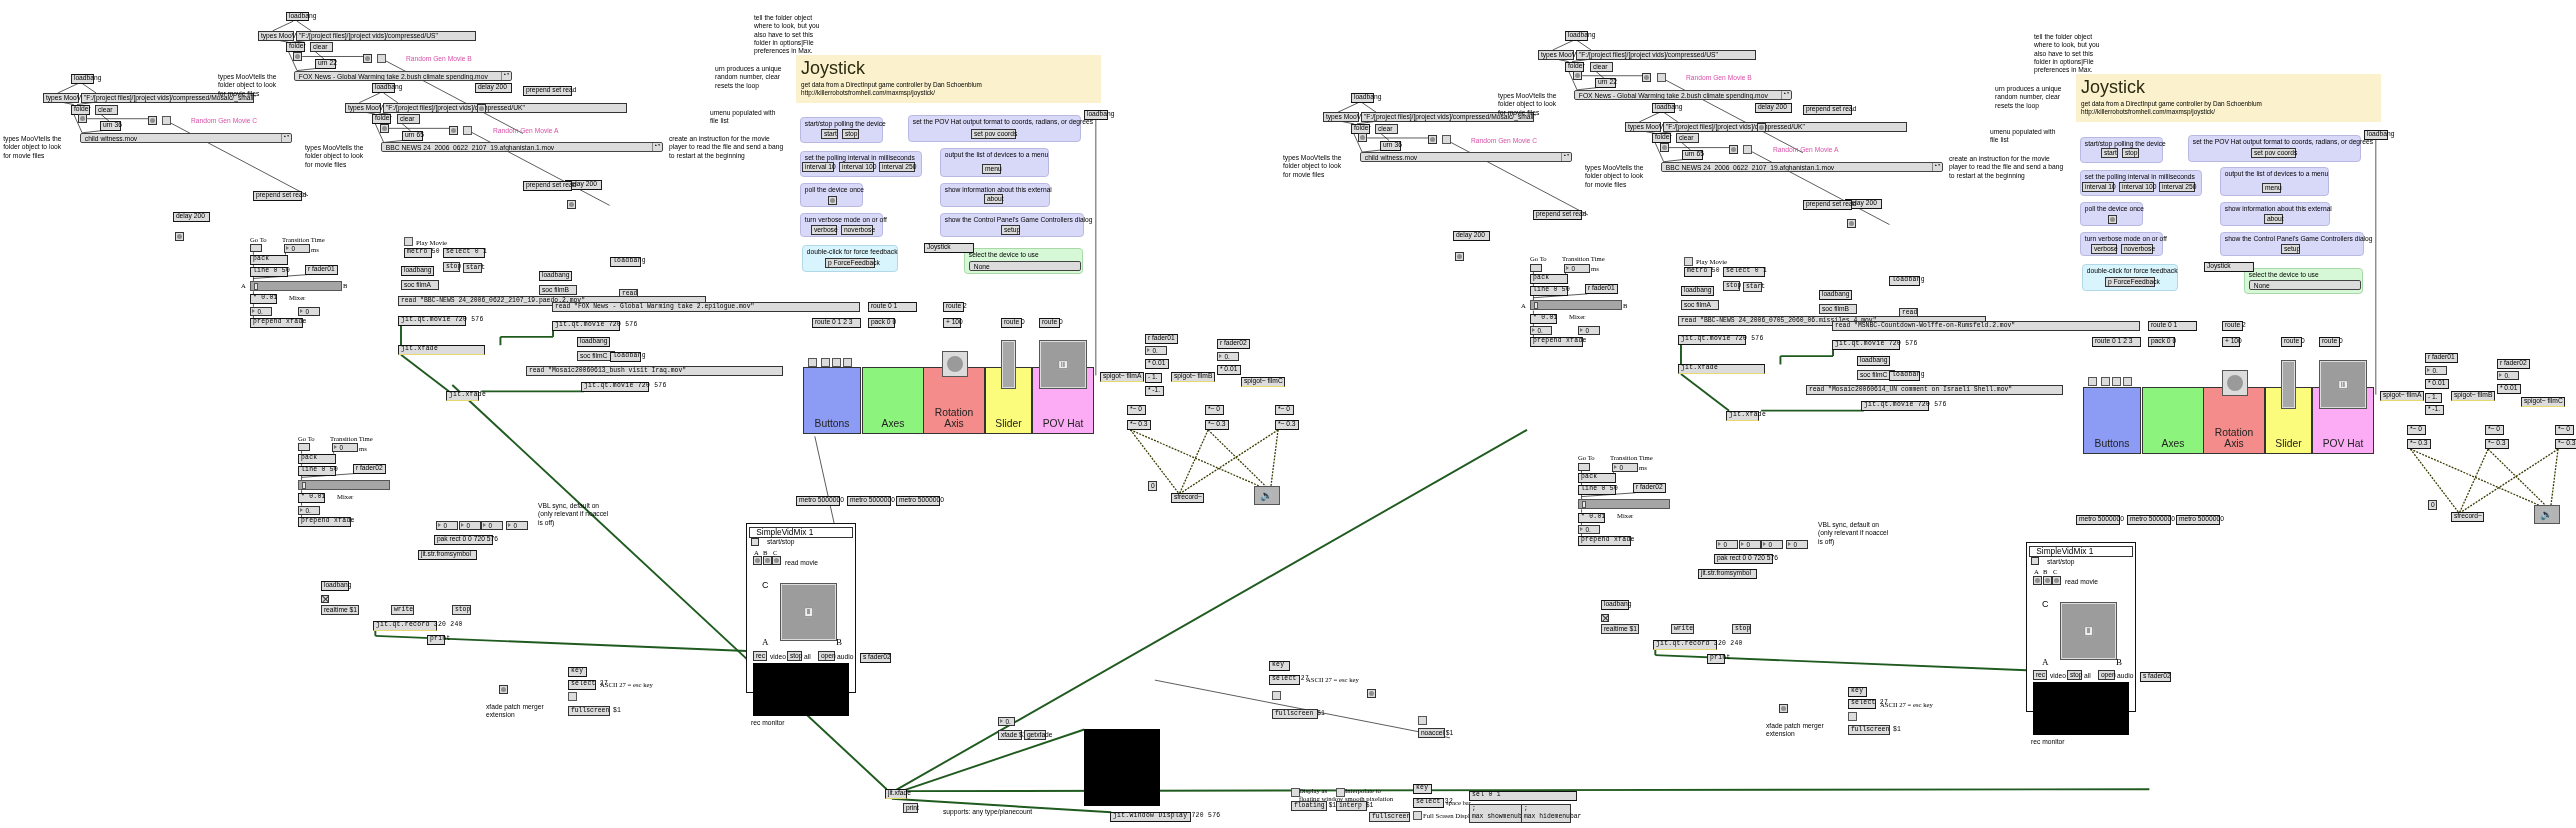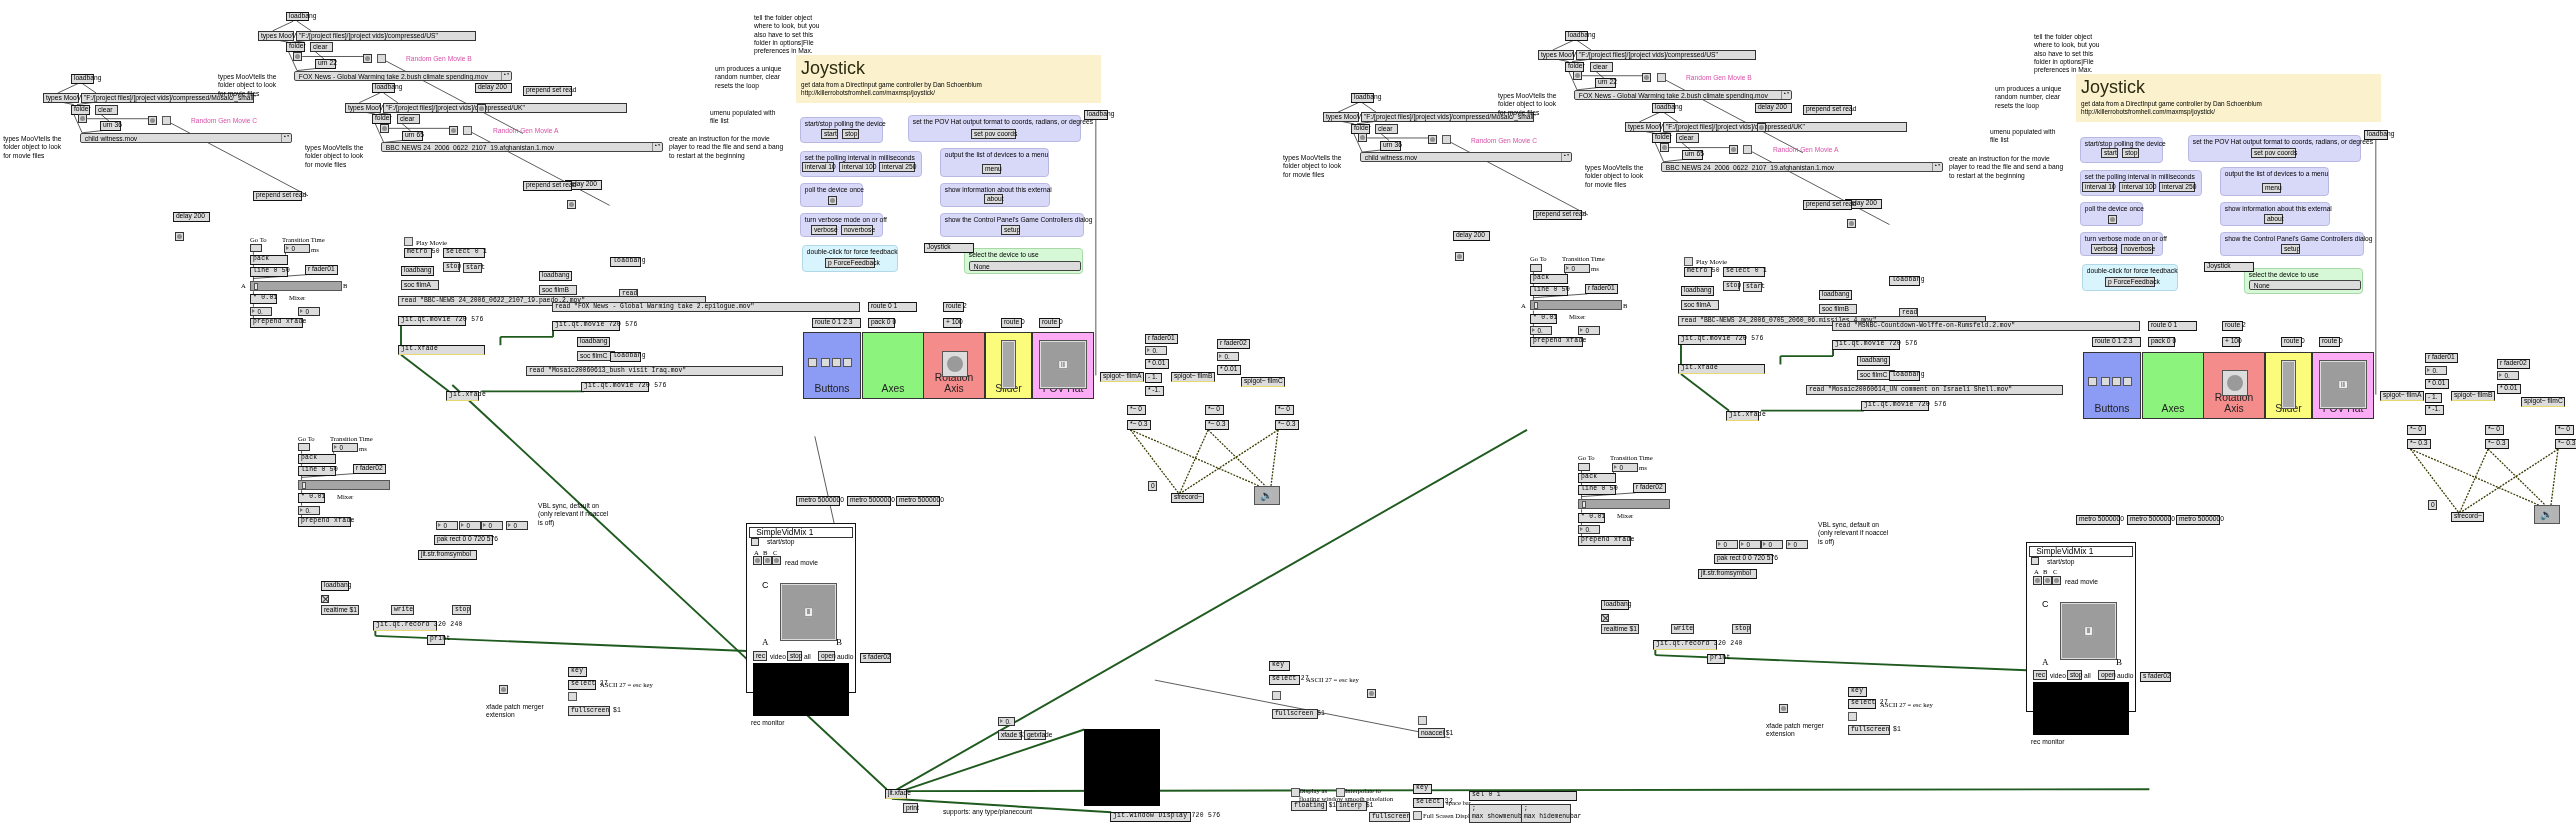--- a/index.html
+++ b/index.html
@@ -33,21 +33,21 @@
   .txt.pink { color:#d94fa8; }
   .slider { position:absolute; height:10.3px; background:#a5a5a5; border:0.6px solid #555; box-sizing:border-box; }
   .slider .knob { position:absolute; left:1.3px; top:0.6px; width:3.8px; height:7.7px; background:#e8e8e8; border:0.6px solid #555; box-sizing:border-box; }
   .jsbox { position:absolute; background:#fbf2cd; }
   .jsbox .title { position:absolute; left:5.1px; top:2.6px; font-size:18px; color:#2b2b12; }
   .jsbox .line { position:absolute; left:5.1px; font-size:6.4px; }
   .rb { position:absolute; background:#d8d8f8; border:0.6px solid #b8b8e0; border-radius:3.8px; box-sizing:border-box; }
   .rb .lbl { position:absolute; left:3.8px; top:1.9px; font-size:6.7px; white-space:nowrap; }
   .rb.cyan { background:#d8f4fc; border-color:#b0d8e8; }
   .rb.green { background:#d6f8d6; border-color:#a8d8a8; }
-  .colorpanel { position:absolute; border:0.6px solid #333; box-sizing:border-box; }
+  .colorpanel { position:absolute; border:0.6px solid #333; box-sizing:border-box;margin-top:35px; }
   .colorpanel .cap { position:absolute; bottom:3.8px; left:0; right:0; text-align:center; font-size:10.3px; color:#222; }
   .btnsq { position:absolute; width:9px; height:9px; background:#dcdcdc; border:0.6px solid #555; box-sizing:border-box; }
   .dial { position:absolute; width:26px; height:26px; background:#dcdcdc; border:0.6px solid #555; box-sizing:border-box; }
   .dial::after { content:""; position:absolute; left:3.8px; top:3.8px; width:16.7px; height:16.7px; border-radius:50%; background:#9a9a9a; }
   .vslider { position:absolute; width:13px; height:47px; background:#a8a8a8; border:1.3px solid #ddd; outline:0.6px solid #555; box-sizing:border-box; }
   .pad { position:absolute; background:#9c9c9c; border:1.3px solid #ddd; outline:0.6px solid #555; box-sizing:border-box; }
   .pad::after { content:"|||"; position:absolute; left:50%; top:50%; transform:translate(-50%,-50%); width:7.7px; height:7.7px;
           background:#eee; border:0.6px solid #888; font-size:4.5px; text-align:center; line-height:7.7px; }
   .speaker { position:absolute; width:26px; height:19px; background:#b4b4b4; border:0.6px solid #555; box-sizing:border-box;
           text-align:center; line-height:18px; font-size:10.3px; color:#5050a0; }

